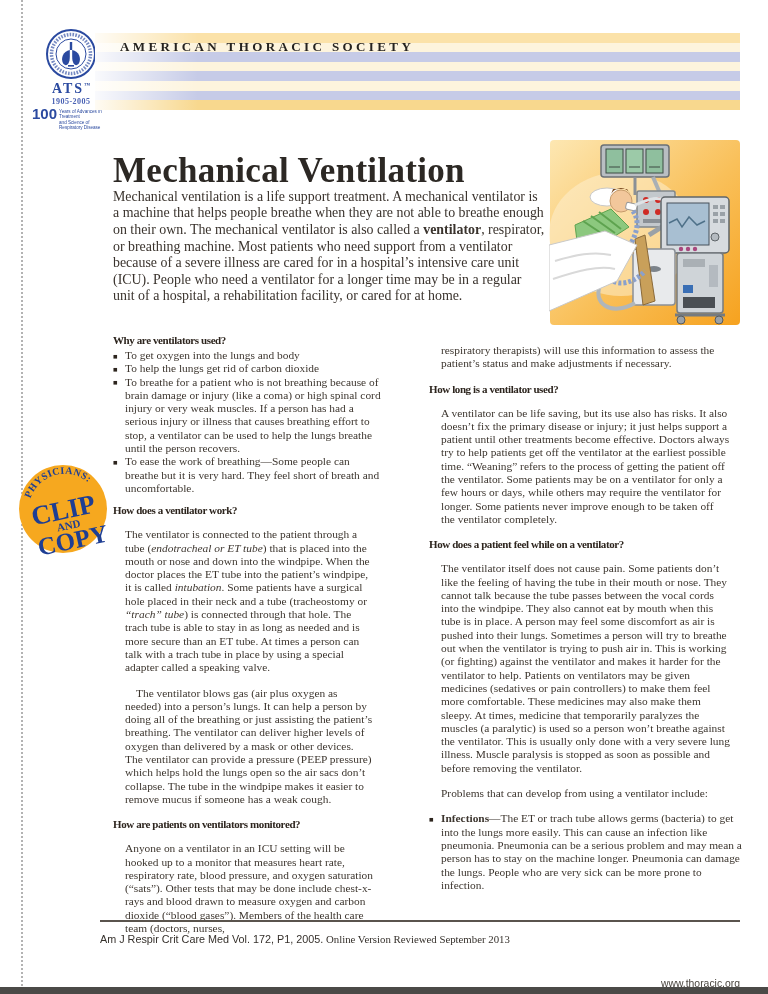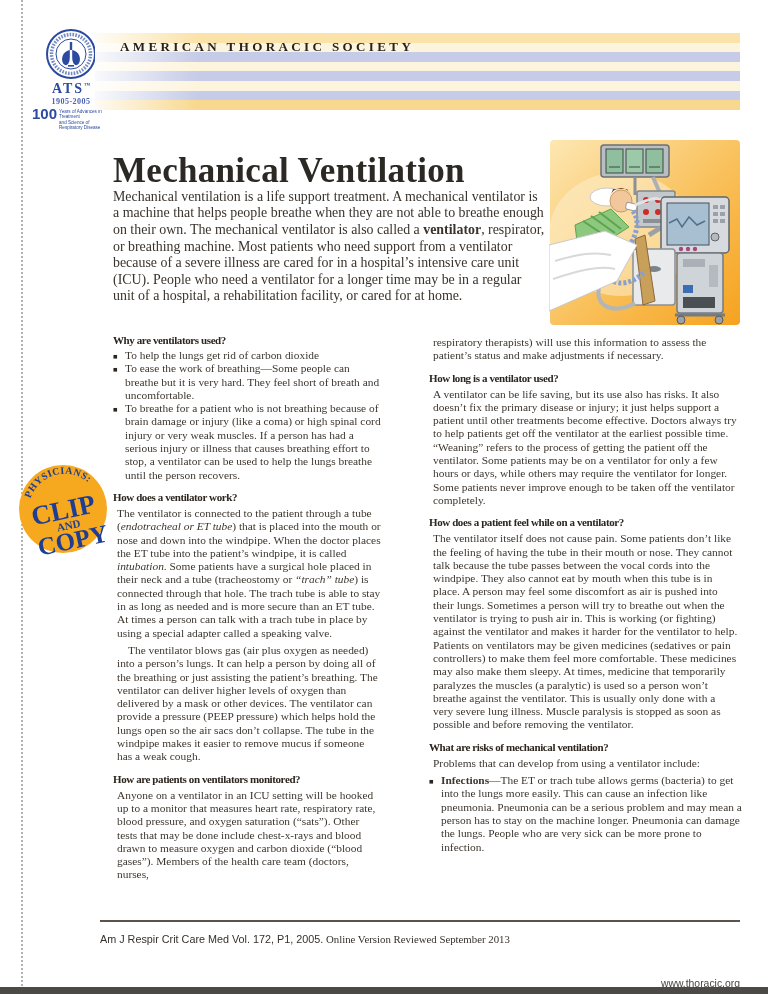--- a/index.html
+++ b/index.html
@@ -53,21 +53,21 @@
 
   .illus { position:absolute; left:549px; top:139px; width:192px; height:187px; }
 
   
   .columns { position:absolute; left:113px; top:332px; width:629px; display:flex; gap:44px; }
   .col-l { width:272px; flex:none; }
   .col-r { width:313px; flex:none; }
   .col-l h3, .col-r h3 { font-size:11px; letter-spacing:-0.4px; color:#2d251e;
     margin:9px 0 3px 0; white-space:nowrap; font-weight:bold; }
   .col-l h3.first { margin-top:2px; }
-  .col-l p, .col-r p { margin:4px; font-size:11.4px; line-height:13.3px; color:#3d362f; }
+  .col-l p, .col-r p { margin:12px; font-size:11.4px; line-height:13.3px; color:#3d362f; }
   .indent { text-indent:11px; }
   ul.sq { margin:0; padding:0; list-style:none; }
   ul.sq li { position:relative; padding-left:12px; font-size:11.4px; line-height:13.3px; color:#3d362f; }
   ul.sq li::before { content:"\25A0"; position:absolute; left:0; top:0.5px; font-size:7.5px; color:#2d251e; }
 
   
   .footer { position:absolute; left:100px; top:920px; width:640px;
     border-top:2px solid #5a544d; padding-top:11px;
     font-family:"Liberation Sans",sans-serif; font-size:10.8px; line-height:13.5px; color:#35302b; }
   .footer .row1 { display:flex; justify-content:space-between; align-items:flex-start; }
@@ -204,37 +204,37 @@
       <polygon points="0,106 56,92 88,106 68,142 0,172" fill="#ffffff" stroke="#c8c8c8"></polygon>
       <path d="M6,122 C26,116 44,112 62,116" fill="none" stroke="#d9d9d9" stroke-width="2"></path>
       <path d="M4,140 C28,132 50,126 66,130" fill="none" stroke="#d9d9d9" stroke-width="2"></path>
     </g>
   </svg>
 
   <div class="columns">
     <div class="col-l">
       <h3 class="first">Why are ventilators used?</h3>
       <ul class="sq">
+        <li>To get oxygen into the lungs and body</li>
         <li>To help the lungs get rid of carbon dioxide</li>
+        <li>To breathe for a patient who is not breathing because of brain damage or injury (like a coma) or high spinal cord injury or very weak muscles. If a person has had a serious injury or illness that causes breathing effort to stop, a ventilator can be used to help the lungs breathe until the person recovers.</li>
         <li>To ease the work of breathing—Some people can breathe but it is very hard. They feel short of breath and uncomfortable.</li>
-        <li>To breathe for a patient who is not breathing because of brain damage or injury (like a coma) or high spinal cord injury or very weak muscles. If a person has had a serious injury or illness that causes breathing effort to stop, a ventilator can be used to help the lungs breathe until the person recovers.</li>
       </ul>
       <h3>How does a ventilator work?</h3>
       <p><span>The ventilator is connected to the patient through a tube (</span><span style="font-style: italic;">endotracheal or ET tube</span><span>) that is placed into the mouth or nose and down into the windpipe. When the doctor places the ET tube into the patient’s windpipe, it is called </span><span style="font-style: italic;">intubation</span><span>. Some patients have a surgical hole placed in their neck and a tube (tracheostomy or </span><span style="font-style: italic;">“trach” tube</span><span>) is connected through that hole. The trach tube is able to stay in as long as needed and is more secure than an ET tube. At times a person can talk with a trach tube in place by using a special adapter called a speaking valve.</span></p>
       <p class="indent">The ventilator blows gas (air plus oxygen as needed) into a person’s lungs. It can help a person by doing all of the breathing or just assisting the patient’s breathing. The ventilator can deliver higher levels of oxygen than delivered by a mask or other devices. The ventilator can provide a pressure (PEEP pressure) which helps hold the lungs open so the air sacs don’t collapse. The tube in the windpipe makes it easier to remove mucus if someone has a weak cough.</p>
       <h3>How are patients on ventilators monitored?</h3>
       <p>Anyone on a ventilator in an ICU setting will be hooked up to a monitor that measures heart rate, respiratory rate, blood pressure, and oxygen saturation (“sats”). Other tests that may be done include chest-x-rays and blood drawn to measure oxygen and carbon dioxide (“blood gases”). Members of the health care team (doctors, nurses,</p>
     </div>
     <div class="col-r">
       <p>respiratory therapists) will use this information to assess the patient’s status and make adjustments if necessary.</p>
       <h3>How long is a ventilator used?</h3>
       <p>A ventilator can be life saving, but its use also has risks. It also doesn’t fix the primary disease or injury; it just helps support a patient until other treatments become effective. Doctors always try to help patients get off the ventilator at the earliest possible time. “Weaning” refers to the process of getting the patient off the ventilator. Some patients may be on a ventilator for only a few hours or days, while others may require the ventilator for longer. Some patients never improve enough to be taken off the ventilator completely.</p>
       <h3>How does a patient feel while on a ventilator?</h3>
       <p>The ventilator itself does not cause pain. Some patients don’t like the feeling of having the tube in their mouth or nose. They cannot talk because the tube passes between the vocal cords into the windpipe. They also cannot eat by mouth when this tube is in place. A person may feel some discomfort as air is pushed into their lungs. Sometimes a person will try to breathe out when the ventilator is trying to push air in. This is working (or fighting) against the ventilator and makes it harder for the ventilator to help. Patients on ventilators may be given medicines (sedatives or pain controllers) to make them feel more comfortable. These medicines may also make them sleepy. At times, medicine that temporarily paralyzes the muscles (a paralytic) is used so a person won’t breathe against the ventilator. This is usually only done with a very severe lung illness. Muscle paralysis is stopped as soon as possible and before removing the ventilator.</p>
-      <h3>What are risks of mechanical ventilation?</h3>
       <p>Problems that can develop from using a ventilator include:</p>
       <ul class="sq">
         <li><span style="font-weight: bold;">Infections</span><span>—The ET or trach tube allows germs (bacteria) to get into the lungs more easily. This can cause an infection like pneumonia. Pneumonia can be a serious problem and may mean a person has to stay on the machine longer. Pneumonia can damage the lungs. People who are very sick can be more prone to infection.</span></li>
       </ul>
     </div>
   </div>
 
   <div class="footer">
     <div class="row1">
       <span><span>Am J Respir Crit Care Med Vol. 172, P1, 2005.</span><span class="serifnote"> Online Version Reviewed September 2013</span></span>

